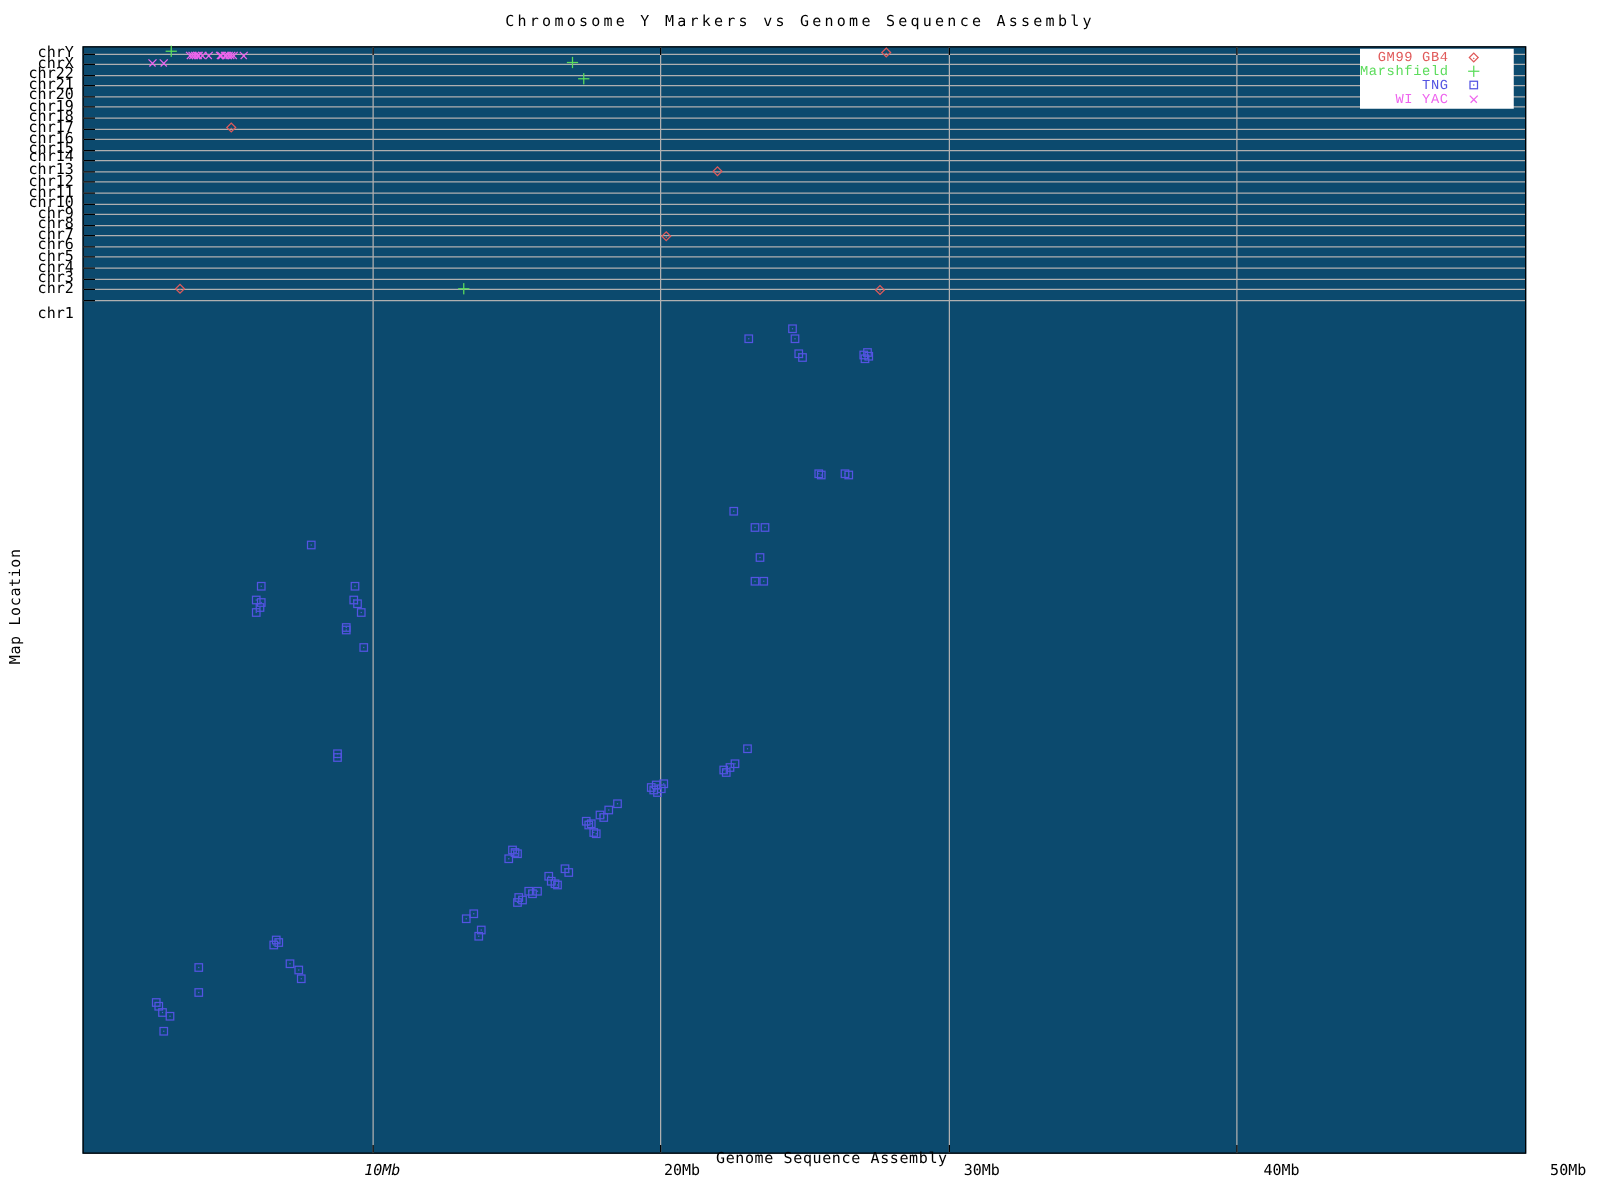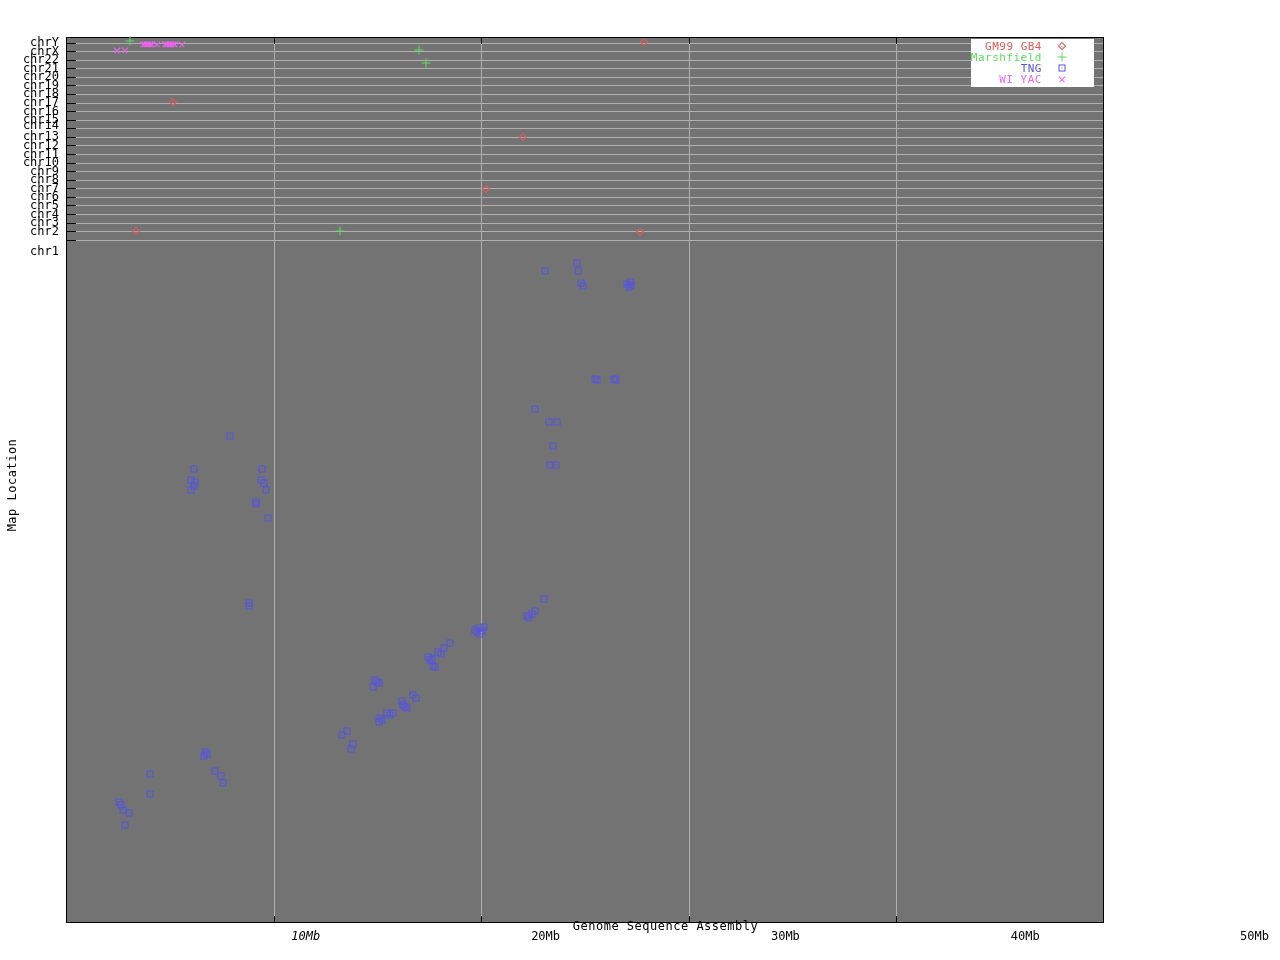--- a/index.html
+++ b/index.html
@@ -1,21 +1,21 @@
 <!DOCTYPE html>
 <html><head>
 <meta charset="utf-8">
 <style>
   html,body{margin:0;padding:0;background:#fff;}
   #canvas{position:relative;width:1280px;height:960px;background:#fff;overflow:hidden;
           font-family:"DejaVu Sans Mono",monospace;color:#000;}
   #title{position:absolute;top:10px;left:0;width:100%;text-align:center;
          font-size:12px;letter-spacing:2.6px;white-space:nowrap;}
-  #plot{position:absolute;left:66px;top:37px;width:1038px;height:886px;
-        border:1px solid #000;box-sizing:border-box;background:#737373;}
+  #plot{position:absolute;left:66px;top:37px;width:1155px;height:886px;
+        border:1px solid #000;box-sizing:border-box;background:#0c4a6e;font-family:Liberation Mono, monospace;}
   .vline{position:absolute;top:0;bottom:0;width:1px;background:#b0b0b0;z-index:1;}
   .hline{position:absolute;left:0;right:0;height:1px;background:#b0b0b0;z-index:1;}
   .tick-y{position:absolute;left:0;width:9px;height:1px;background:#000;z-index:2;}
   .tick-x{position:absolute;width:1px;height:6px;background:#000;z-index:2;}
   #ylabels{position:absolute;left:0;top:37px;width:62px;height:886px;}
   .ylab{position:absolute;right:3px;transform:translateY(-50%);font-size:12px;
         line-height:9px;white-space:nowrap;}
   #xticklabels{position:absolute;left:66px;top:929px;width:1199px;height:14px;}
   .xlab{position:absolute;font-size:12px;white-space:nowrap;transform:translateX(-50%);}
   .xlab.last{transform:none;}
@@ -46,20 +46,21 @@
   .m-x{width:8px;height:8px;transform:translate(-50%,-50%) rotate(45deg);}
   .m-x::before{content:"";position:absolute;top:3.5px;left:0;width:8px;height:1px;
             background:currentColor;}
   .m-x::after{content:"";position:absolute;left:3.5px;top:0;width:1px;height:8px;
             background:currentColor;}
 </style>
 </head>
 <body>
 
 <div id="canvas">
+  <div id="title">Chromosome Y Markers vs Genome Sequence Assembly</div>
 
   <div id="yaxis-title">
     <span>Map Location</span>
   </div>
 
   <div id="ylabels">
       <div class="ylab" style="top: 5px;">chrY</div>
       <div class="ylab" style="top: 13.578px; margin-left: 41px;">chrX</div>
       <div class="ylab" style="top: 22.156px;">chr22</div>
       <div class="ylab" style="top: 30.734px;">chr21</div>

